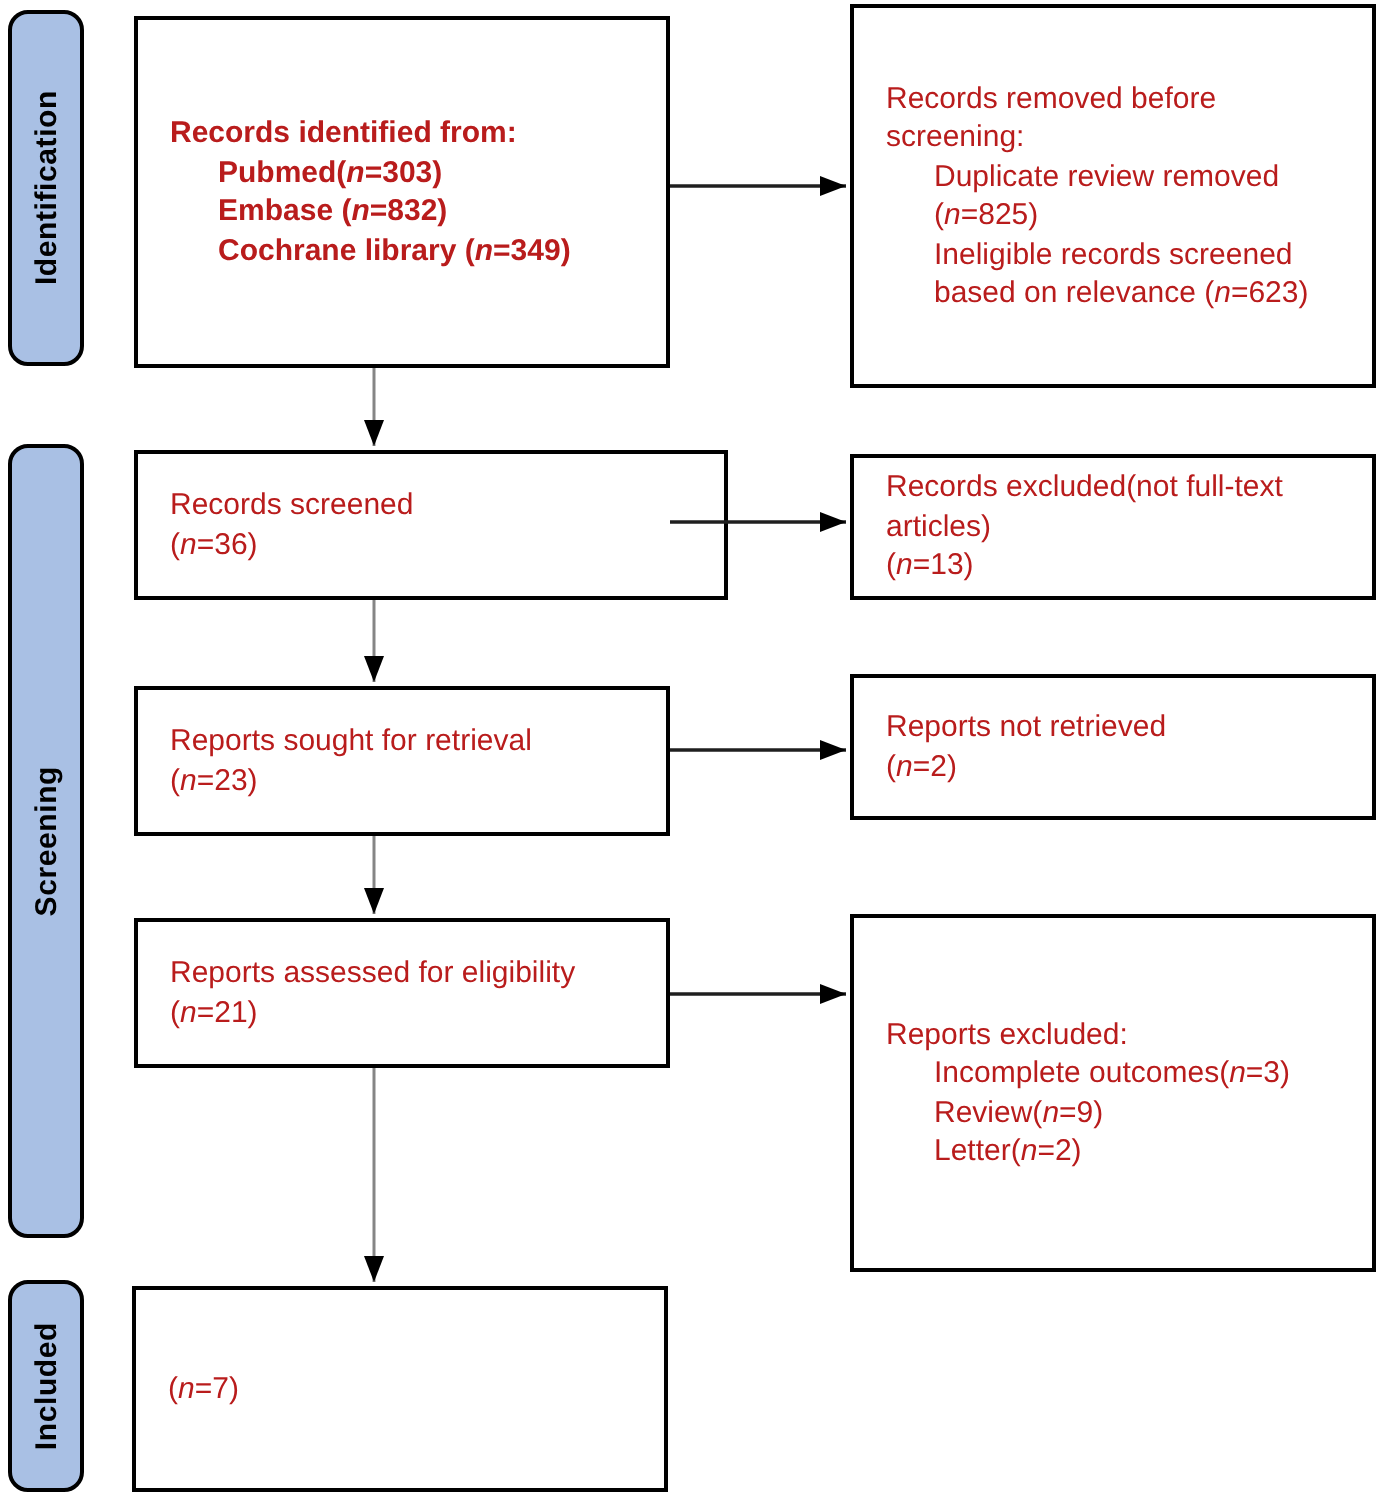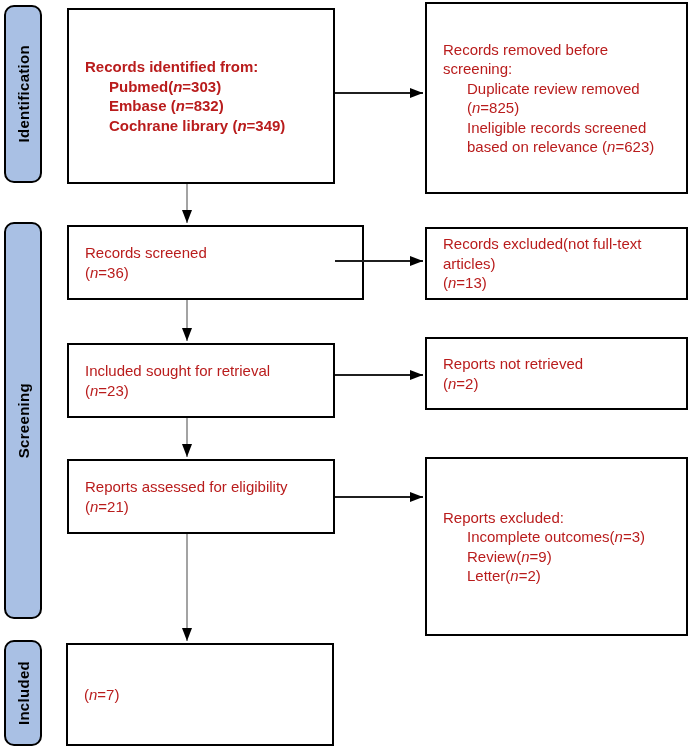--- a/index.html
+++ b/index.html
@@ -112,21 +112,21 @@
     <div class="t">(<i>n</i>=36)</div>
   </div>
 
   <div class="box" id="box-records-excluded">
     <div class="t">Records excluded(not full-text</div>
     <div class="t">articles)</div>
     <div class="t">(<i>n</i>=13)</div>
   </div>
 
   <div class="box" id="box-reports-sought">
-    <div class="t">Included sought for retrieval</div>
+    <div class="t">Reports sought for retrieval</div>
     <div class="t">(<i>n</i>=23)</div>
   </div>
 
   <div class="box" id="box-reports-not-retrieved">
     <div class="t">Reports not retrieved</div>
     <div class="t">(<i>n</i>=2)</div>
   </div>
 
   <div class="box" id="box-reports-assessed">
     <div class="t">Reports assessed for eligibility</div>

